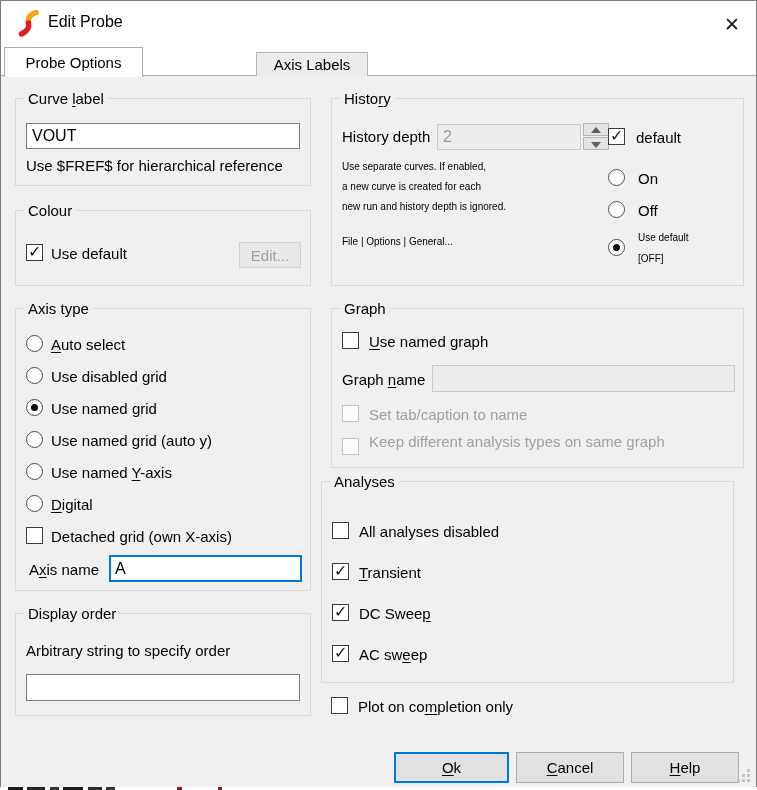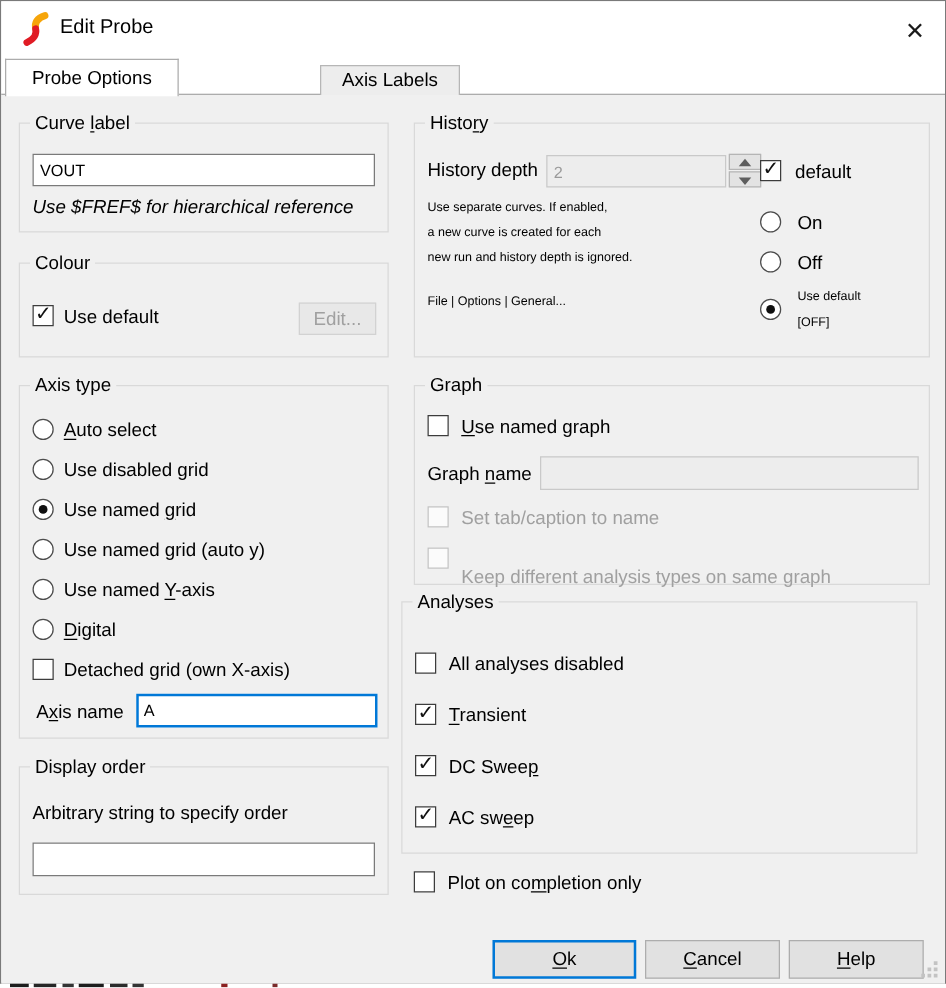--- a/index.html
+++ b/index.html
@@ -14,21 +14,21 @@
             font-size:19px;font-weight:200;color:#1a1a1a;cursor:pointer;}
   .tab{position:absolute;box-sizing:border-box;display:flex;align-items:center;justify-content:center;
        font-size:15px;color:#000;z-index:3;white-space:nowrap;}
   .tab.active{background:#ffffff;border:1px solid #acacac;border-bottom:none;}
   .tab.inactive{background:#ededed;border:1px solid #b6b6b6;border-bottom:none;}
   .grp{position:absolute;box-sizing:border-box;border:1px solid #d9d9d9;}
   .gt{position:absolute;left:8px;top:-9px;background:#f0f0f0;padding:0 4px;font-size:15px;line-height:17px;color:#000;white-space:nowrap;}
   .lbl{position:absolute;font-size:15px;color:#000;white-space:nowrap;line-height:18px;}
   .lbl.dis{color:#a0a0a0;}
   .txt{position:absolute;font-size:10px;line-height:20px;color:#000;white-space:nowrap;}
-  .ti{position:absolute;box-sizing:border-box;border:1px solid #7a7a7a;background:#fff;font-size:13px;color:#000;
+  .ti{position:absolute;box-sizing:border-box;border:1px solid #7a7a7a;background:#fff;font-size:16px;color:#000;
       padding:0 5px;font-family:inherit;outline:none;}
   .ti.focus{border:2px solid #0078d7;padding:0 4px;}
   .ti.dis{background:#ededed;border-color:#c9c9c9;color:#9a9a9a;}
   .cb{position:absolute;width:17px;height:17px;box-sizing:border-box;border:1px solid #3c3c3c;background:#fff;}
   .cb.on::after{content:"\2713";position:absolute;left:1px;top:-2px;font-size:16px;line-height:18px;color:#111;}
   .cb.dis{border-color:#c2c2c2;background:#fbfbfb;}
   .radio{position:absolute;width:17px;height:17px;box-sizing:border-box;border:1px solid #4c4c4c;border-radius:50%;background:#fff;}
   .radio.on::after{content:"";position:absolute;left:4px;top:4px;width:7px;height:7px;border-radius:50%;background:#101010;}
   .btn{position:absolute;box-sizing:border-box;background:#e1e1e1;border:1px solid #adadad;font-size:15px;color:#000;
        display:flex;align-items:center;justify-content:center;cursor:pointer;}
@@ -61,21 +61,21 @@
     <div class="tab active" style="left:3px;top:46px;width:139px;height:30px;">
       <span>Probe Options</span>
     </div>
     <div class="tab inactive" style="left:255px;top:51px;width:112px;height:24px;">
       <span>Axis Labels</span>
     </div>
 
     <div class="grp" style="left:14px;top:97px;width:296px;height:88px;">
       <div class="gt">Curve <u>l</u>abel</div>
       <input class="ti" style="left: 10px; top: 24px; width: 274px; height: 26px;" type="text" value="VOUT">
-      <div class="lbl" style="left:10px;top:58px;font-style:italic;">Use $FREF$ for hierarchical reference</div>
+      <div class="lbl" style="left:10px;top:58px;">Use $FREF$ for hierarchical reference</div>
     </div>
 
     <div class="grp" style="left:14px;top:209px;width:296px;height:76px;">
       <div class="gt">Colour</div>
       <span class="cb on" style="left:10px;top:33px;"></span>
       <div class="lbl" style="left:35px;top:34px;">Use default</div>
       <div class="btn dis" style="left:223px;top:31px;width:62px;height:26px;">Edit...</div>
     </div>
 
     <div class="grp" style="left:14px;top:307px;width:296px;height:283px;">
@@ -152,21 +152,21 @@
       <span class="cb" style="left:10px;top:23px;"></span>
       <div class="lbl" style="left:37px;top:24px;"><u>U</u>se named graph</div>
 
       <div class="lbl" style="left:10px;top:62px;">Graph <u>n</u>ame</div>
       <input class="ti dis" style="left: 100px; top: 56px; width: 303px; height: 27px;" type="text" disabled="" value="">
 
       <span class="cb dis" style="left:10px;top:96px;"></span>
       <div class="lbl dis" style="left:37px;top:97px;">Set tab/caption to name</div>
 
       <span class="cb dis" style="left:10px;top:129px;"></span>
-      <div class="lbl dis" style="left:37px;top:144px;text-align:center;">Keep different analysis types on same graph</div>
+      <div class="lbl dis" style="left:37px;top:124px;text-align:center;">Keep different analysis types on same graph</div>
     </div>
 
     <div class="grp" style="left:320px;top:480px;width:413px;height:202px;">
       <div class="gt">Analyses</div>
 
       <span class="cb" style="left:10px;top:40px;"></span>
       <div class="lbl" style="left:37px;top:41px;">All analyses disabled</div>
 
       <span class="cb on" style="left:10px;top:81px;"></span>
       <div class="lbl" style="left:37px;top:82px;"><u>T</u>ransient</div>

